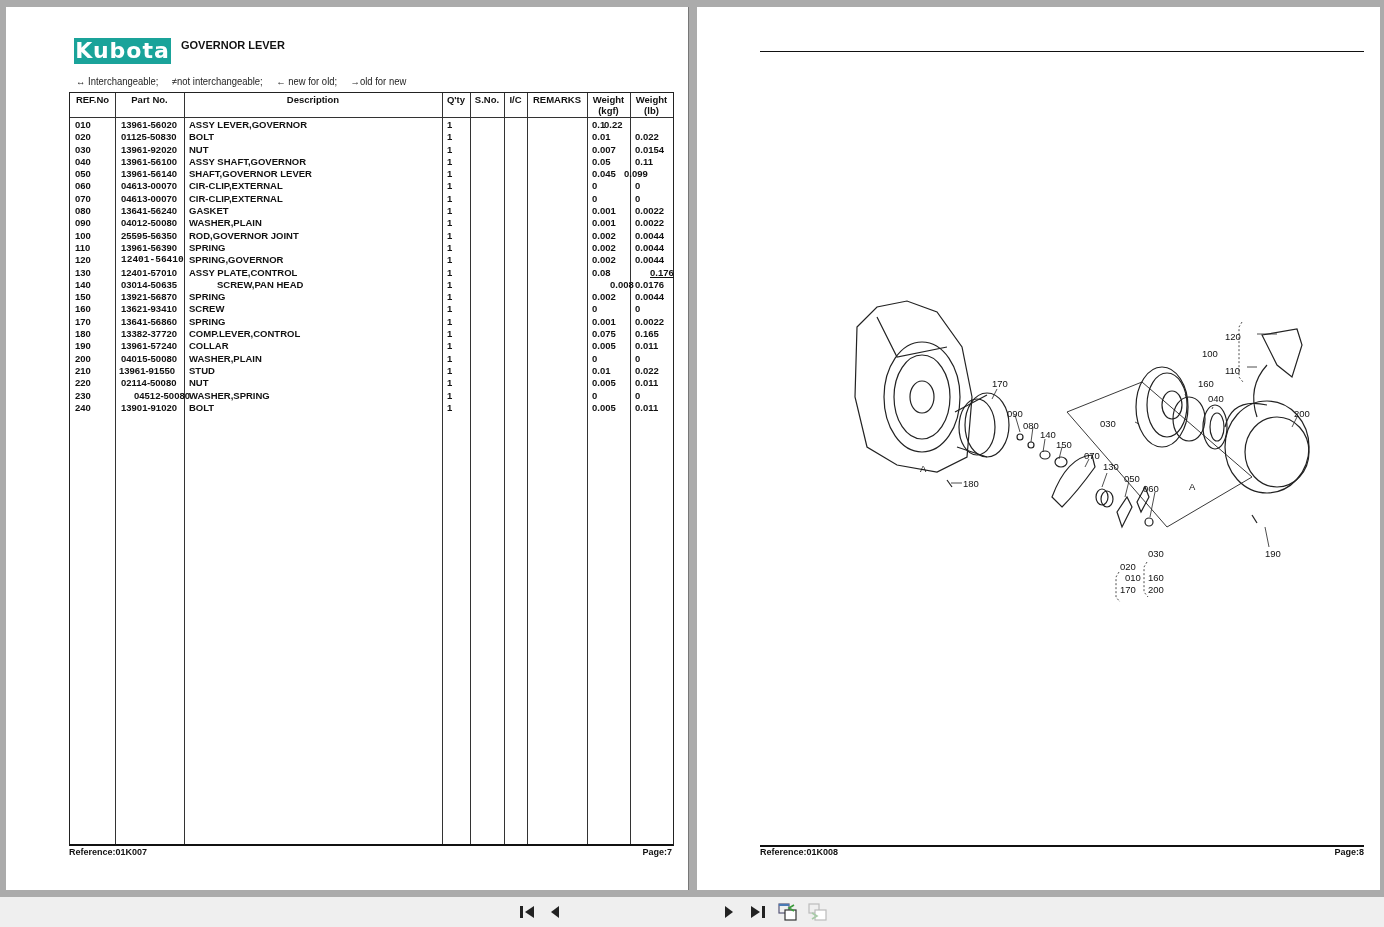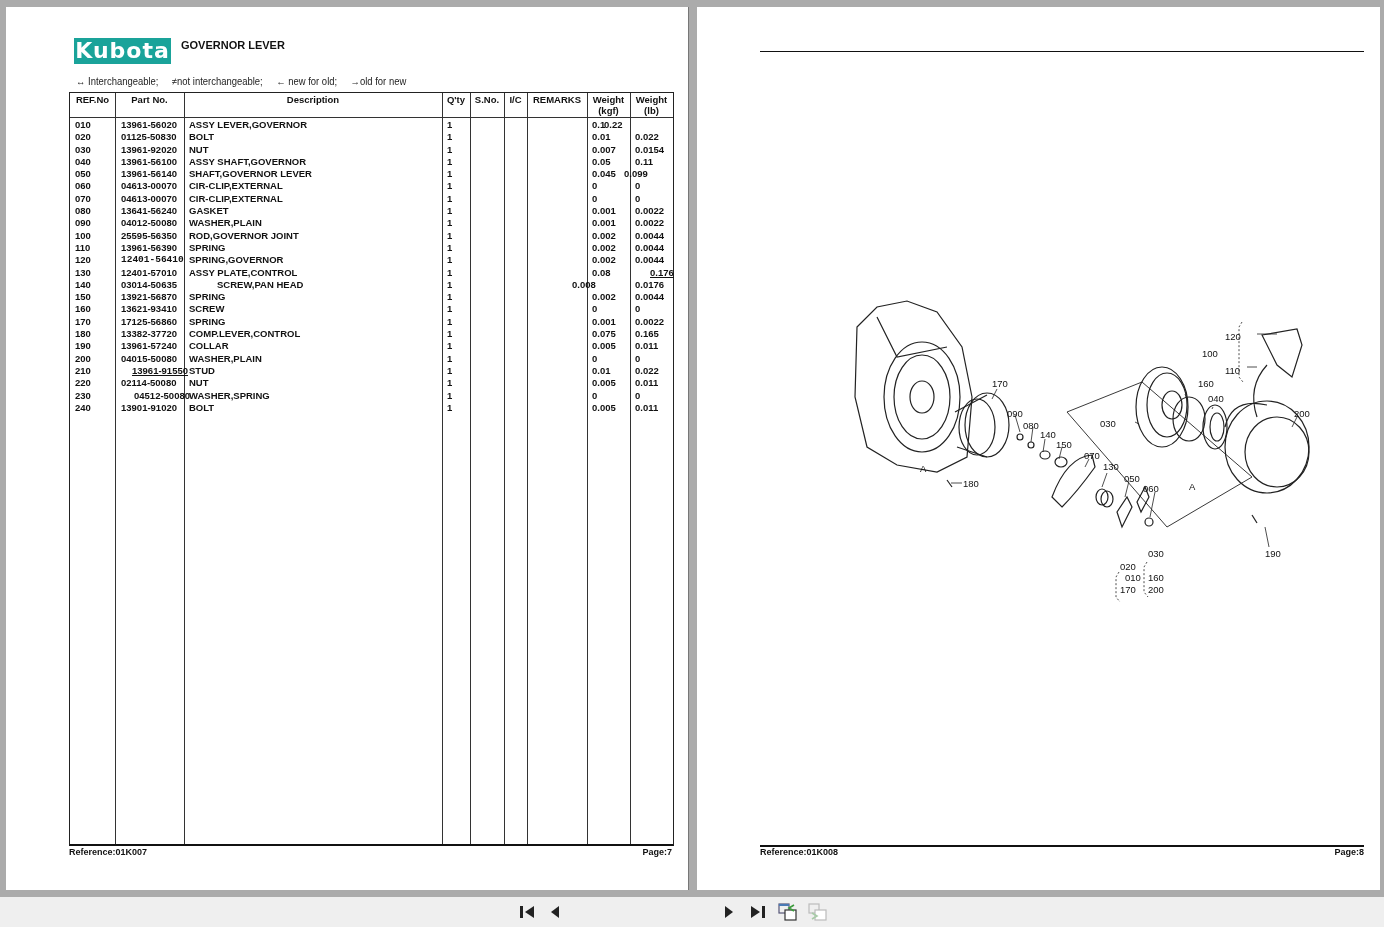--- a/index.html
+++ b/index.html
@@ -177,42 +177,42 @@
             <span style="left: 119px;">ASSY PLATE,CONTROL</span>
             <span style="left: 377px;">1</span>
             <span style="left: 522px;">0.08</span>
             <span style="left: 580px; text-decoration: underline;">0.176</span>
           </div>
           <div class="row">
             <span style="left: 5px;">140</span>
             <span style="left: 51px;">03014-50635</span>
             <span style="left: 119px; margin-left: 28px;">SCREW,PAN HEAD</span>
             <span style="left: 377px;">1</span>
-            <span style="left: 502px; text-align: center;">0.008</span>
+            <span style="left: 540px; text-align: center;">0.008</span>
             <span style="left: 565px;">0.0176</span>
           </div>
           <div class="row">
             <span style="left: 5px;">150</span>
             <span style="left: 51px;">13921-56870</span>
             <span style="left: 119px;">SPRING</span>
             <span style="left: 377px;">1</span>
             <span style="left: 522px;">0.002</span>
             <span style="left: 565px;">0.0044</span>
           </div>
           <div class="row">
             <span style="left: 5px;">160</span>
             <span style="left: 51px;">13621-93410</span>
             <span style="left: 119px;">SCREW</span>
             <span style="left: 377px;">1</span>
             <span style="left: 522px;">0</span>
             <span style="left: 565px;">0</span>
           </div>
           <div class="row">
             <span style="left: 5px;">170</span>
-            <span style="left: 51px;">17125-56860</span>
+            <span style="left: 51px;">13641-56860</span>
             <span style="left: 119px;">SPRING</span>
             <span style="left: 377px;">1</span>
             <span style="left: 522px;">0.001</span>
             <span style="left: 565px;">0.0022</span>
           </div>
           <div class="row">
             <span style="left: 5px;">180</span>
             <span style="left: 51px;">13382-37720</span>
             <span style="left: 119px;">COMP.LEVER,CONTROL</span>
             <span style="left: 377px;">1</span>
@@ -230,21 +230,21 @@
           <div class="row">
             <span style="left: 5px;">200</span>
             <span style="left: 51px;">04015-50080</span>
             <span style="left: 119px;">WASHER,PLAIN</span>
             <span style="left: 377px;">1</span>
             <span style="left: 522px;">0</span>
             <span style="left: 565px;">0</span>
           </div>
           <div class="row">
             <span style="left: 5px;">210</span>
-            <span style="left: 62px; text-decoration: underline;">13961-91550</span>
+            <span style="left: 49px;">13961-91550</span>
             <span style="left: 119px;">STUD</span>
             <span style="left: 377px;">1</span>
             <span style="left: 522px;">0.01</span>
             <span style="left: 565px;">0.022</span>
           </div>
           <div class="row">
             <span style="left: 5px;">220</span>
             <span style="left: 51px;">02114-50080</span>
             <span style="left: 119px;">NUT</span>
             <span style="left: 377px;">1</span>

